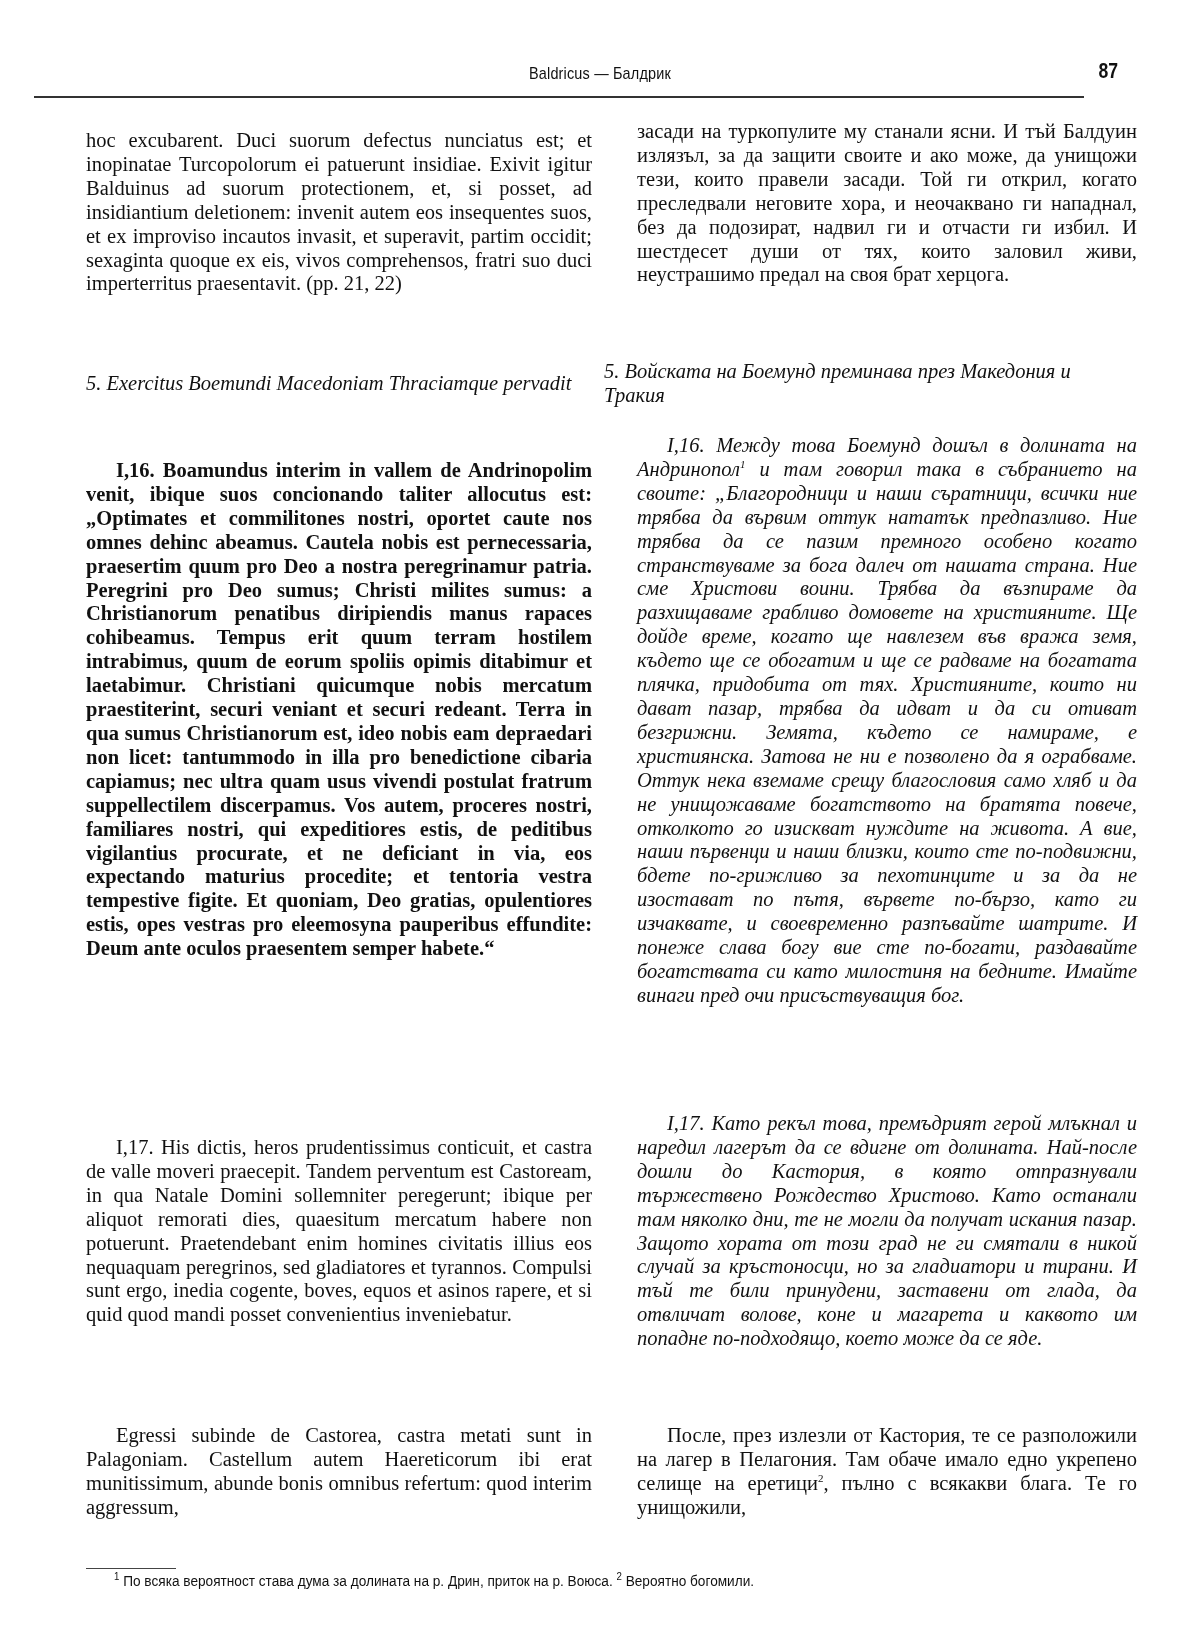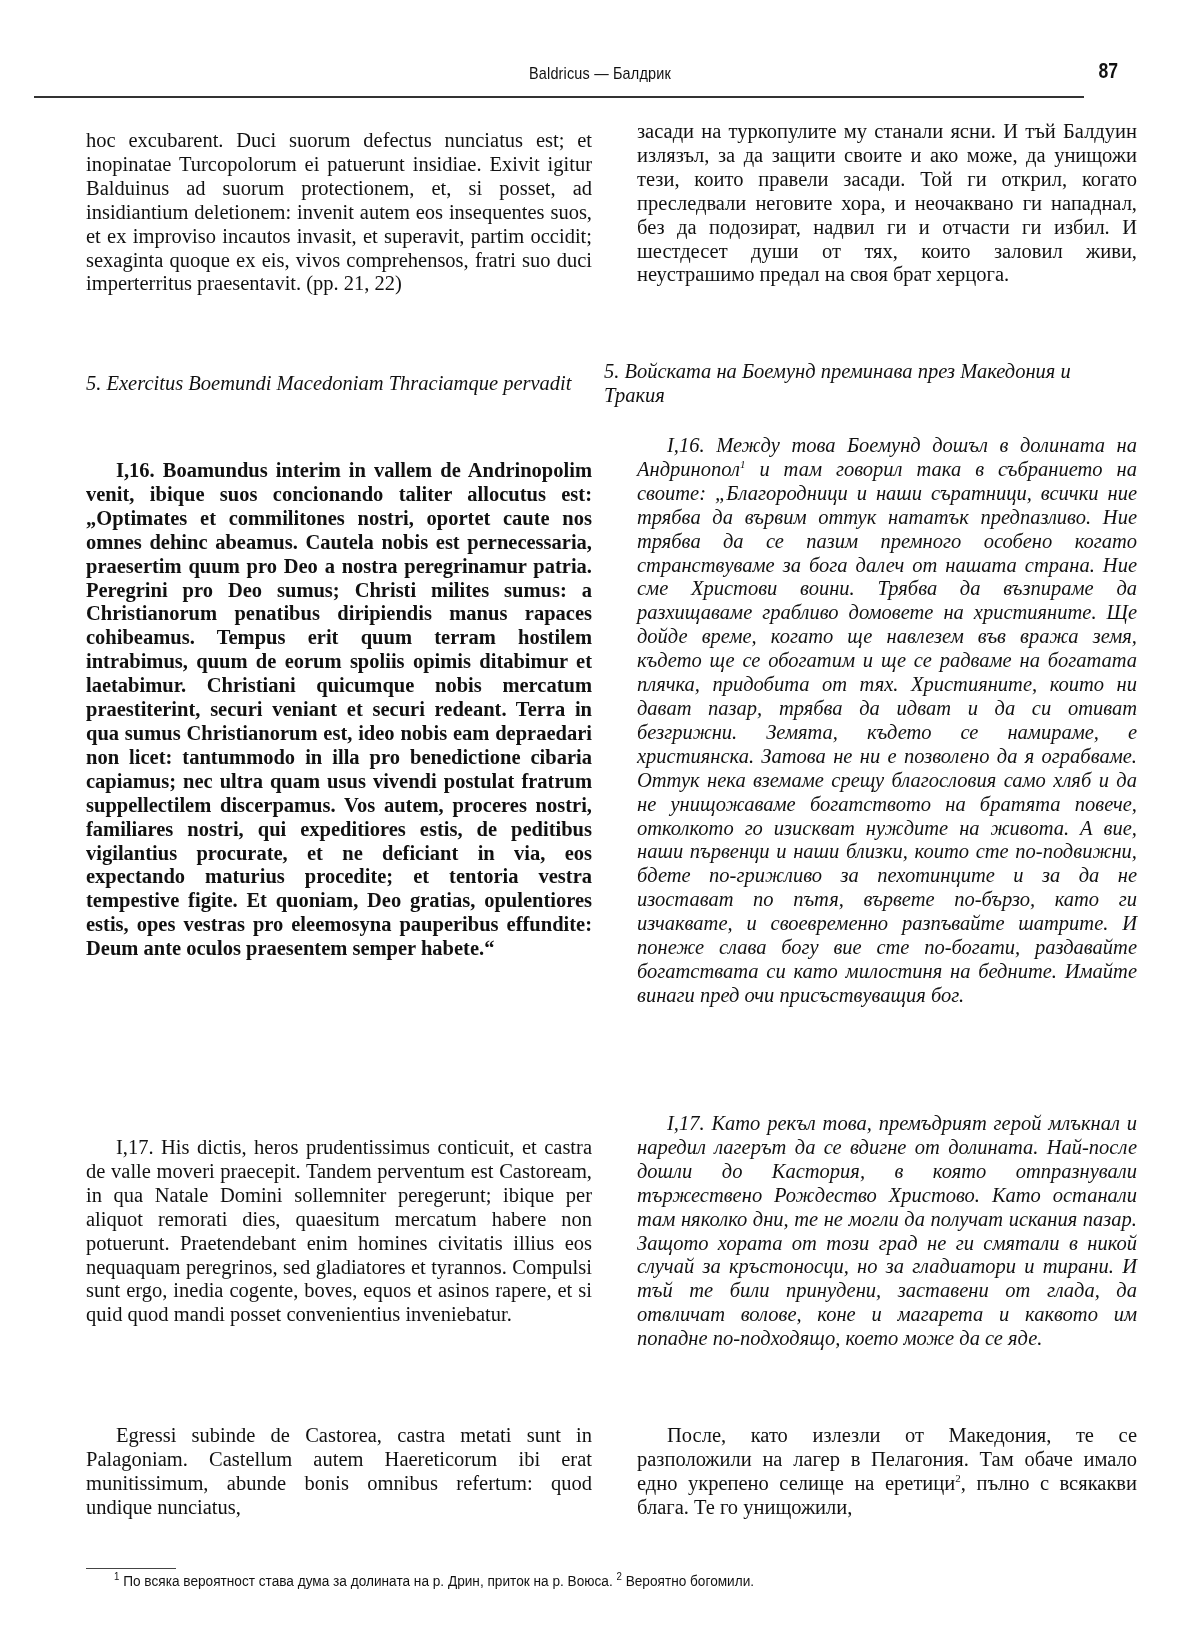--- a/index.html
+++ b/index.html
@@ -37,37 +37,37 @@
 
 <div class="col latin" style="top:459px;font-weight:bold;">
   <p class="indent">I,16. Boamundus interim in vallem de Andrinopolim venit, ibique suos concionando taliter allocutus est: „Optimates et commilitones nostri, oportet caute nos omnes dehinc abeamus. Cautela nobis est pernecessaria, praesertim quum pro Deo a nostra peregrinamur patria. Peregrini pro Deo sumus; Christi milites sumus: a Christianorum penatibus diripiendis manus rapaces cohibeamus. Tempus erit quum terram hostilem intrabimus, quum de eorum spoliis opimis ditabimur et laetabimur. Christiani quicumque nobis mercatum praestiterint, securi veniant et securi redeant. Terra in qua sumus Christianorum est, ideo nobis eam depraedari non licet: tantummodo in illa pro benedictione cibaria capiamus; nec ultra quam usus vivendi postulat fratrum suppellectilem discerpamus. Vos autem, proceres nostri, familiares nostri, qui expeditiores estis, de peditibus vigilantius procurate, et ne deficiant in via, eos expectando maturius procedite; et tentoria vestra tempestive figite. Et quoniam, Deo gratias, opulentiores estis, opes vestras pro eleemosyna pauperibus effundite: Deum ante oculos praesentem semper habete.“</p>
 </div>
 
 <div class="col latin" style="top:1136px;">
   <p class="indent">I,17. His dictis, heros prudentissimus conticuit, et castra de valle moveri praecepit. Tandem perventum est Castoream, in qua Natale Domini sollemniter peregerunt; ibique per aliquot remorati dies, quaesitum mercatum habere non potuerunt. Praetendebant enim homines civitatis illius eos nequaquam peregrinos, sed gladiatores et tyrannos. Compulsi sunt ergo, inedia cogente, boves, equos et asinos rapere, et si quid quod mandi posset convenientius inveniebatur.</p>
 </div>
 
 <div class="col latin" style="top:1424px;">
-  <p class="indent">Egressi subinde de Castorea, castra metati sunt in Palagoniam. Castellum autem Haereticorum ibi erat munitissimum, abunde bonis omnibus refertum: quod undique nunciatus,</p>
+  <p class="indent">Egressi subinde de Castorea, castra metati sunt in Palagoniam. Castellum autem Haereticorum ibi erat munitissimum, abunde bonis omnibus refertum: quod interim aggressum,</p>
 </div>
 
 <div class="col bulg" style="top:120px;">
   <p>засади на туркопулите му станали ясни. И тъй Балдуин излязъл, за да защити своите и ако може, да унищожи тези, които правели засади. Той ги открил, когато преследвали неговите хора, и неочаквано ги нападнал, без да подозират, надвил ги и отчасти ги избил. И шестдесет души от тях, които заловил живи, неустрашимо предал на своя брат херцога.</p>
 </div>
 
 <div class="heading bulg">5. Войската на Боемунд преминава през Македония и Тракия</div>
 
 <div class="col bulg" style="top:434px;font-style:italic;">
   <p class="indent"><span>I,16. Между това Боемунд дошъл в долината на Андринопол</span><sup>1</sup><span> и там говорил така в събранието на своите: „Благородници и наши съратници, всички ние трябва да вървим оттук нататък предпазливо. Ние трябва да се пазим премного особено когато странствуваме за бога далеч от нашата страна. Ние сме Христови воини. Трябва да възпираме да разхищаваме грабливо домовете на християните. Ще дойде време, когато ще навлезем във вража земя, където ще се обогатим и ще се радваме на богатата плячка, придобита от тях. Християните, които ни дават пазар, трябва да идват и да си отиват безгрижни. Земята, където се намираме, е християнска. Затова не ни е позволено да я ограбваме. Оттук нека вземаме срещу благословия само хляб и да не унищожаваме богатството на братята повече, отколкото го изискват нуждите на живота. А вие, наши първенци и наши близки, които сте по-подвижни, бдете по-грижливо за пехотинците и за да не изостават по пътя, вървете по-бързо, като ги изчаквате, и своевременно разпъвайте шатрите. И понеже слава богу вие сте по-богати, раздавайте богатствата си като милостиня на бедните. Имайте винаги пред очи присъствуващия бог.</span></p>
 </div>
 
 <div class="col bulg" style="top:1112px;font-style:italic;">
   <p class="indent">I,17. Като рекъл това, премъдрият герой млъкнал и наредил лагерът да се вдигне от долината. Най-после дошли до Кастория, в която отпразнували тържествено Рождество Христово. Като останали там няколко дни, те не могли да получат искания пазар. Защото хората от този град не ги смятали в никой случай за кръстоносци, но за гладиатори и тирани. И тъй те били принудени, заставени от глада, да отвличат волове, коне и магарета и каквото им попадне по-подходящо, което може да се яде.</p>
 </div>
 
 <div class="col bulg" style="top:1424px;">
-  <p class="indent"><span>После, като излезли от Македония, те се разположили на лагер в Пелагония. Там обаче имало едно укрепено селище на еретици</span><sup>2</sup><span>, пълно с всякакви блага. Те го унищожили,</span></p>
+  <p class="indent"><span>После, през излезли от Кастория, те се разположили на лагер в Пелагония. Там обаче имало едно укрепено селище на еретици</span><sup>2</sup><span>, пълно с всякакви блага. Те го унищожили,</span></p>
 </div>
 
 <div class="footrule"></div>
 <div class="footnote">
   <sup>1</sup><span> По всяка вероятност става дума за долината на р. Дрин, приток на р. Воюса.  </span><sup>2</sup><span> Вероятно богомили.</span>
 </div>
 
 </body></html>

